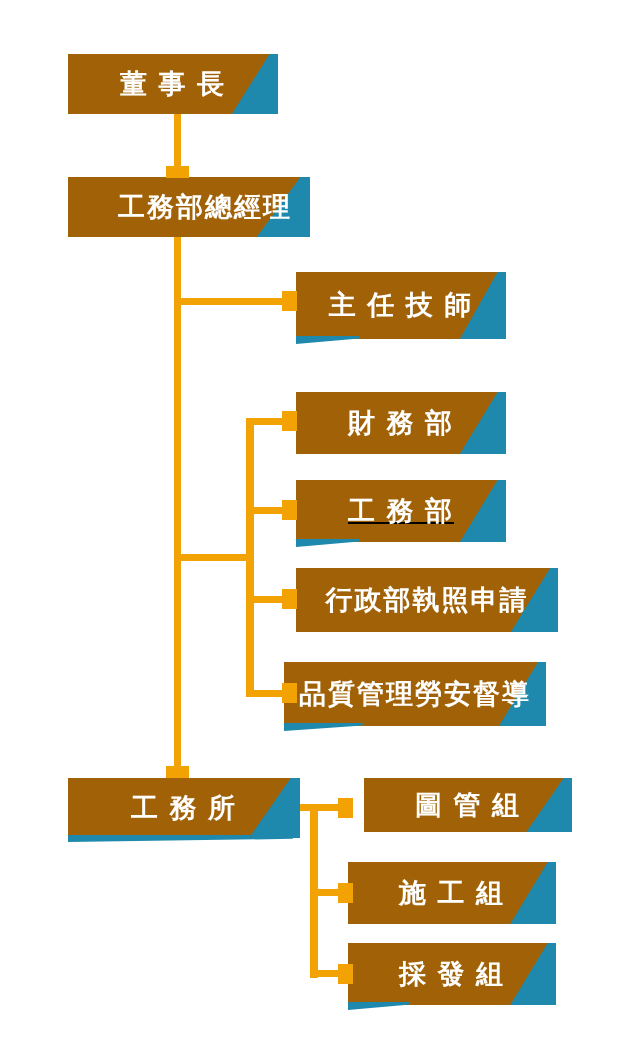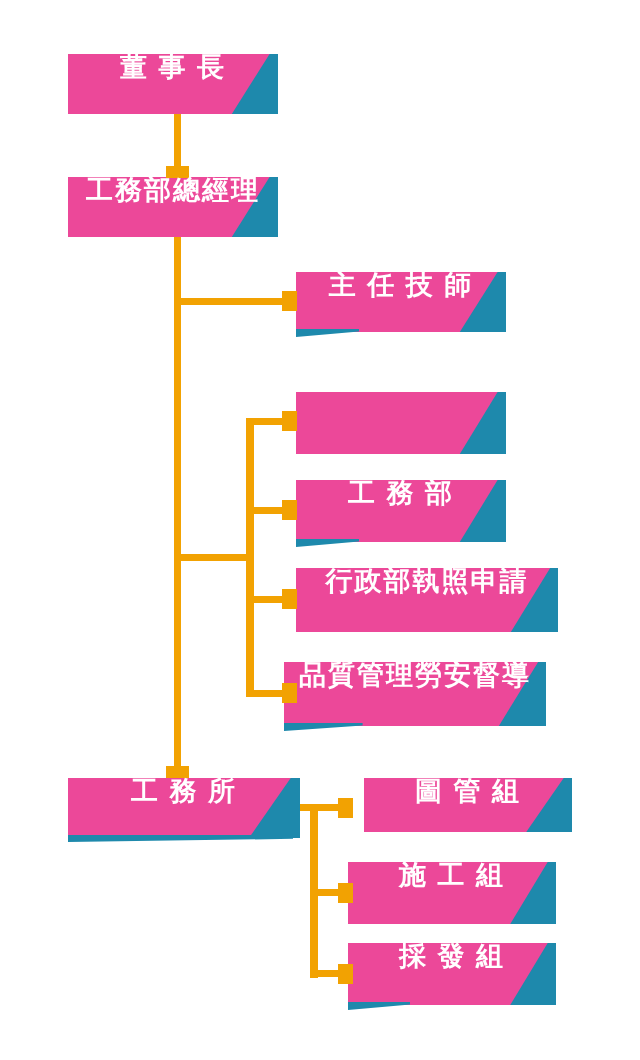--- a/index.html
+++ b/index.html
@@ -10,23 +10,23 @@
   .canvas {
     position: relative;
     width: 640px;
     height: 1060px;
     background: #ffffff;
     overflow: hidden;
   }
   
   .node {
     position: absolute;
-    background: #ec4899;
+    background: #a16207;
     display: flex;
-    align-items: flex-start;
+    align-items: center;
     justify-content: center;
   }
   .node .label {
     position: relative;
     z-index: 3;
     color: #ffffff;
     font-size: 27px;
     font-weight: bold;
     letter-spacing: 2px;
     white-space: nowrap;
@@ -98,36 +98,37 @@
   <div class="cap" style="left:338px; top:883px; width:15px; height:20px;"></div>
 
   <div class="line" style="left:318px; top:970px; width:21px; height:7px;"></div>
   <div class="cap" style="left:338px; top:964px; width:15px; height:20px;"></div>
 
   <div class="node" style="left:68px; top:54px; width:210px; height:60px;">
     <div class="accent"></div>
     <span class="label">董 事 長</span>
   </div>
 
-  <div class="node" style="left:68px; top:177px; width:210px; height:60px;">
+  <div class="node" style="left:68px; top:177px; width:210px; height:60px;padding-left:32px;">
     <div class="accent"></div>
     <span class="label">工務部總經理</span>
   </div>
 
-  <div class="node" style="left:296px; top:272px; width:210px; height:60px;">
+  <div class="node" style="left:296px; top:272px; width:210px; height:67px;">
     <div class="accent"></div>
     <div class="foot"></div>
     <span class="label">主 任 技 師</span>
   </div>
 
   <div class="node" style="left:296px; top:392px; width:210px; height:62px;">
     <div class="accent"></div>
+    <span class="label">財 務 部</span>
   </div>
 
-  <div class="node" style="left:296px; top:480px; width:210px; height:62px;">
+  <div class="node" style="left:296px; top:480px; width:210px; height:62px;text-decoration:underline;">
     <div class="accent"></div>
     <div class="foot"></div>
     <span class="label">工 務 部</span>
   </div>
 
   <div class="node wide" style="left:296px; top:568px; width:262px; height:64px;font-family:Liberation Serif, serif;">
     <div class="accent"></div>
     <span class="label">行政部執照申請</span>
   </div>
 

